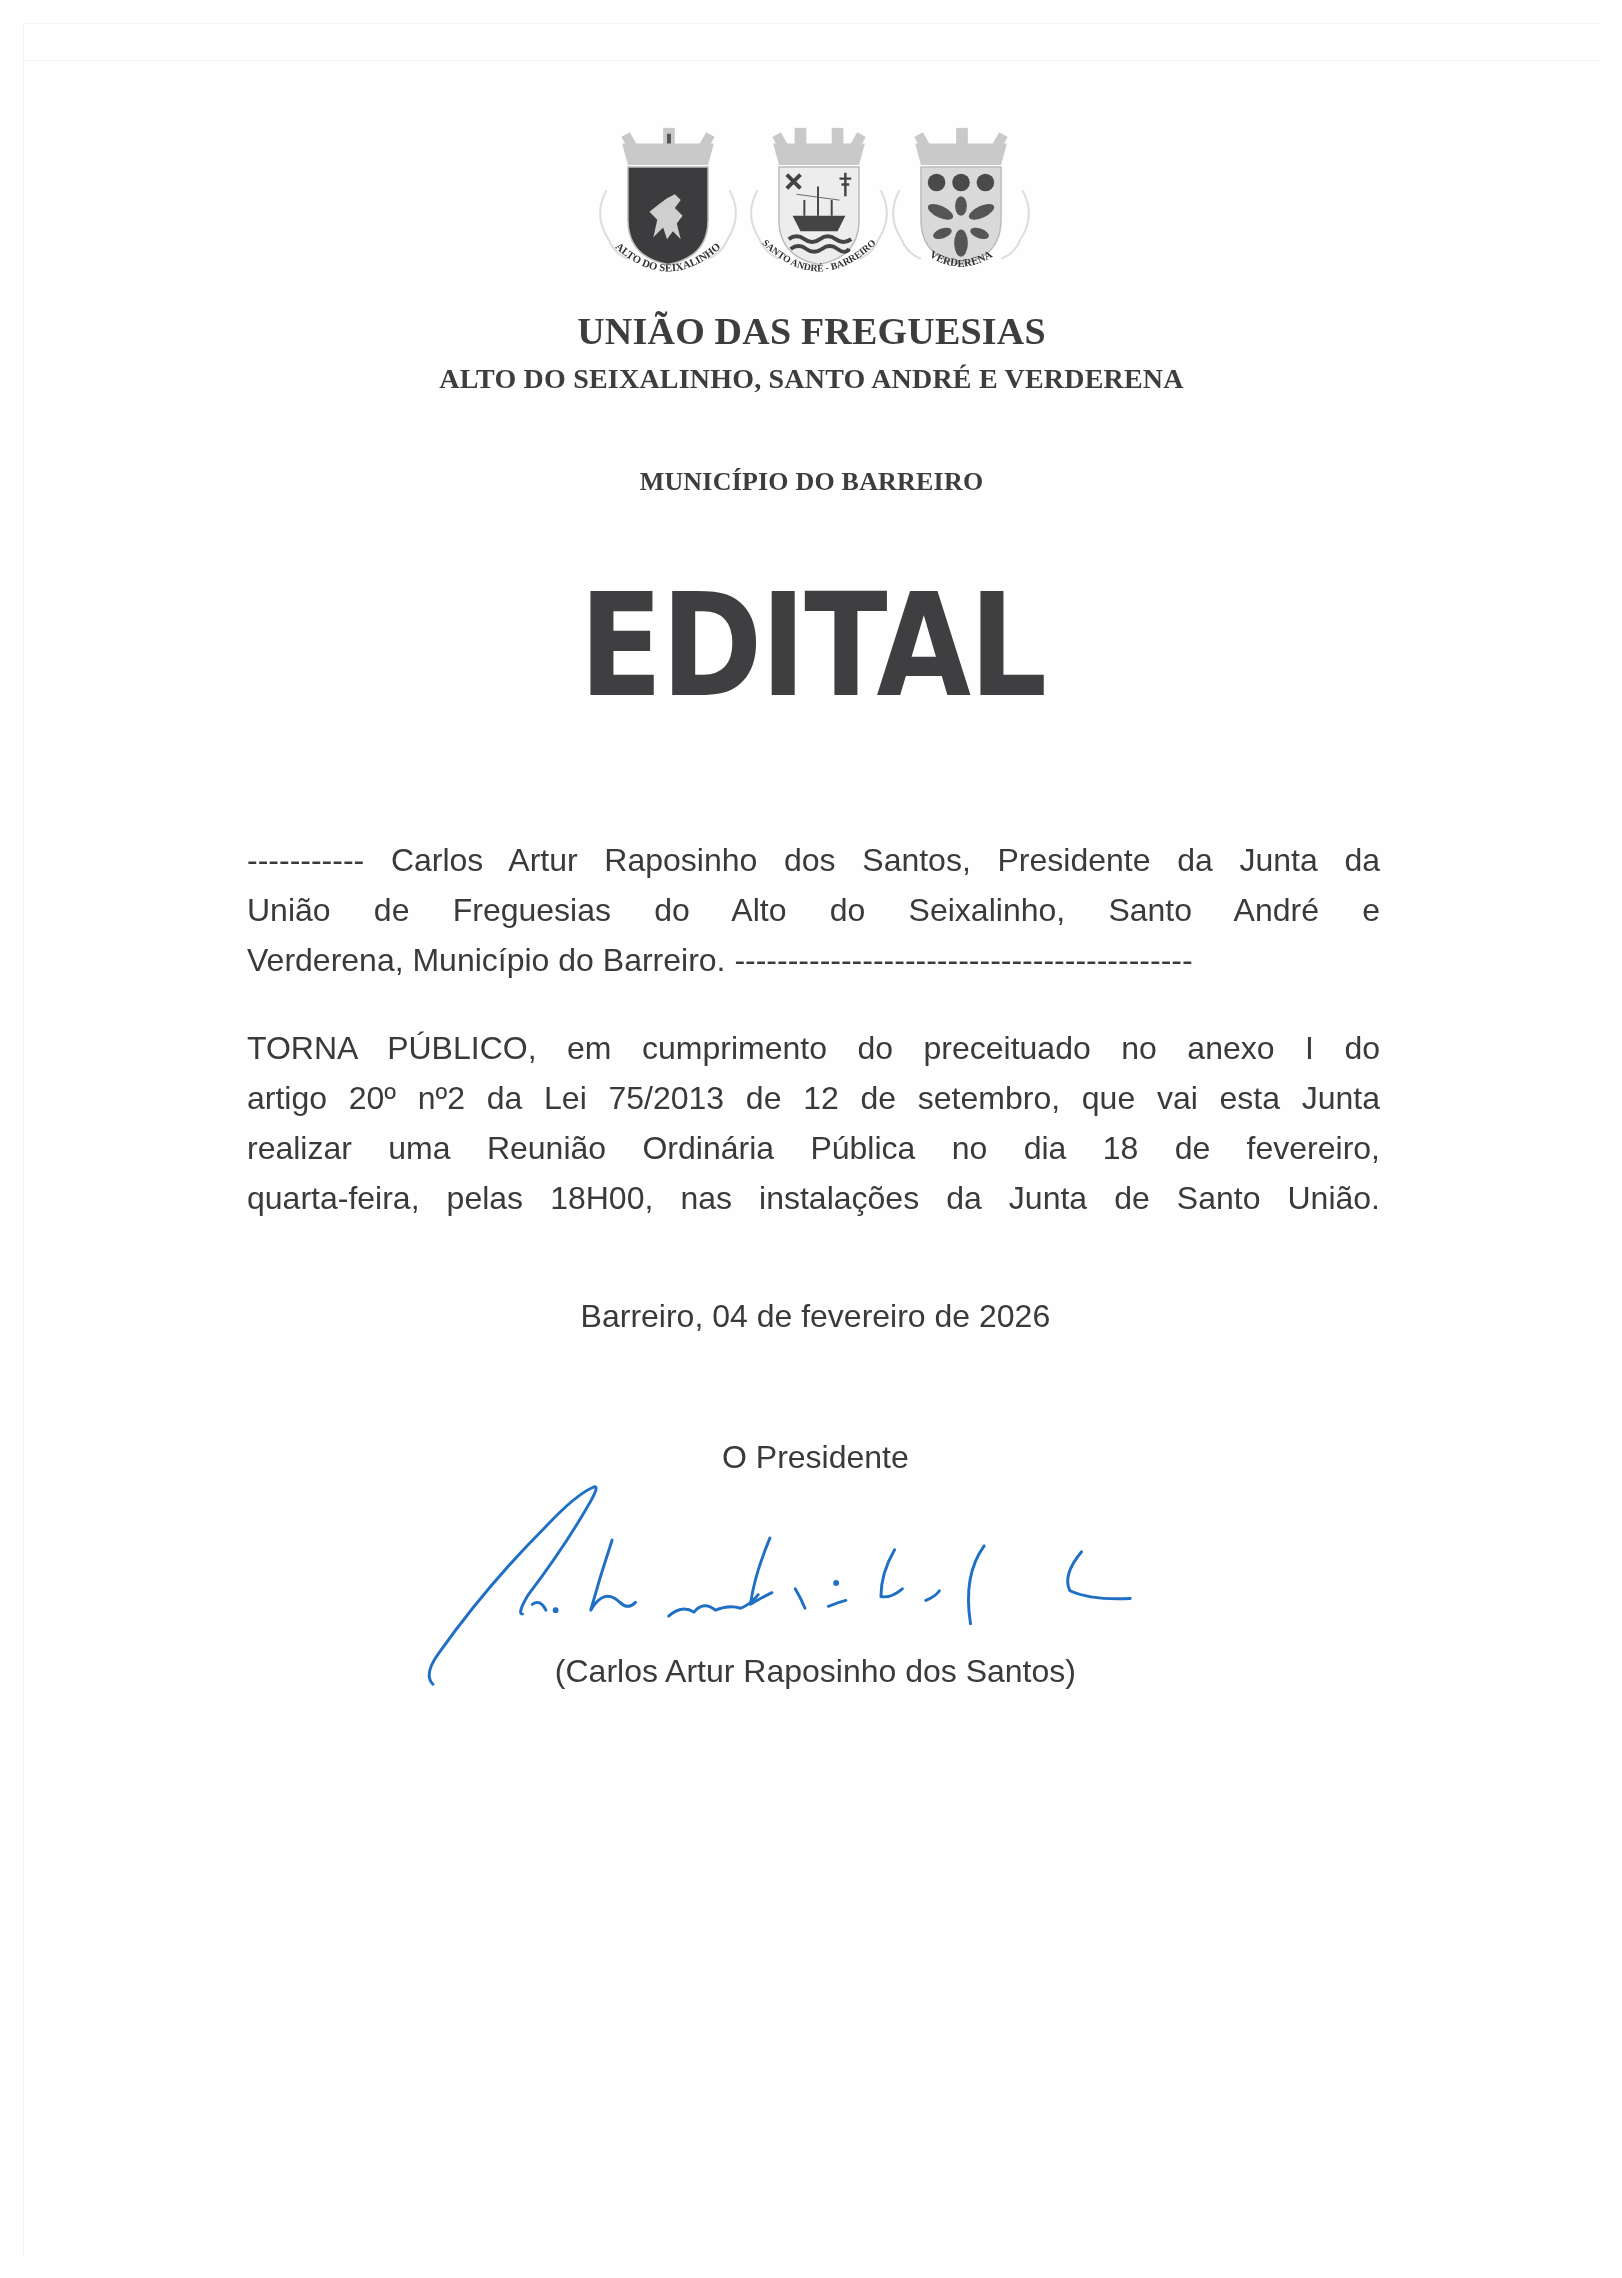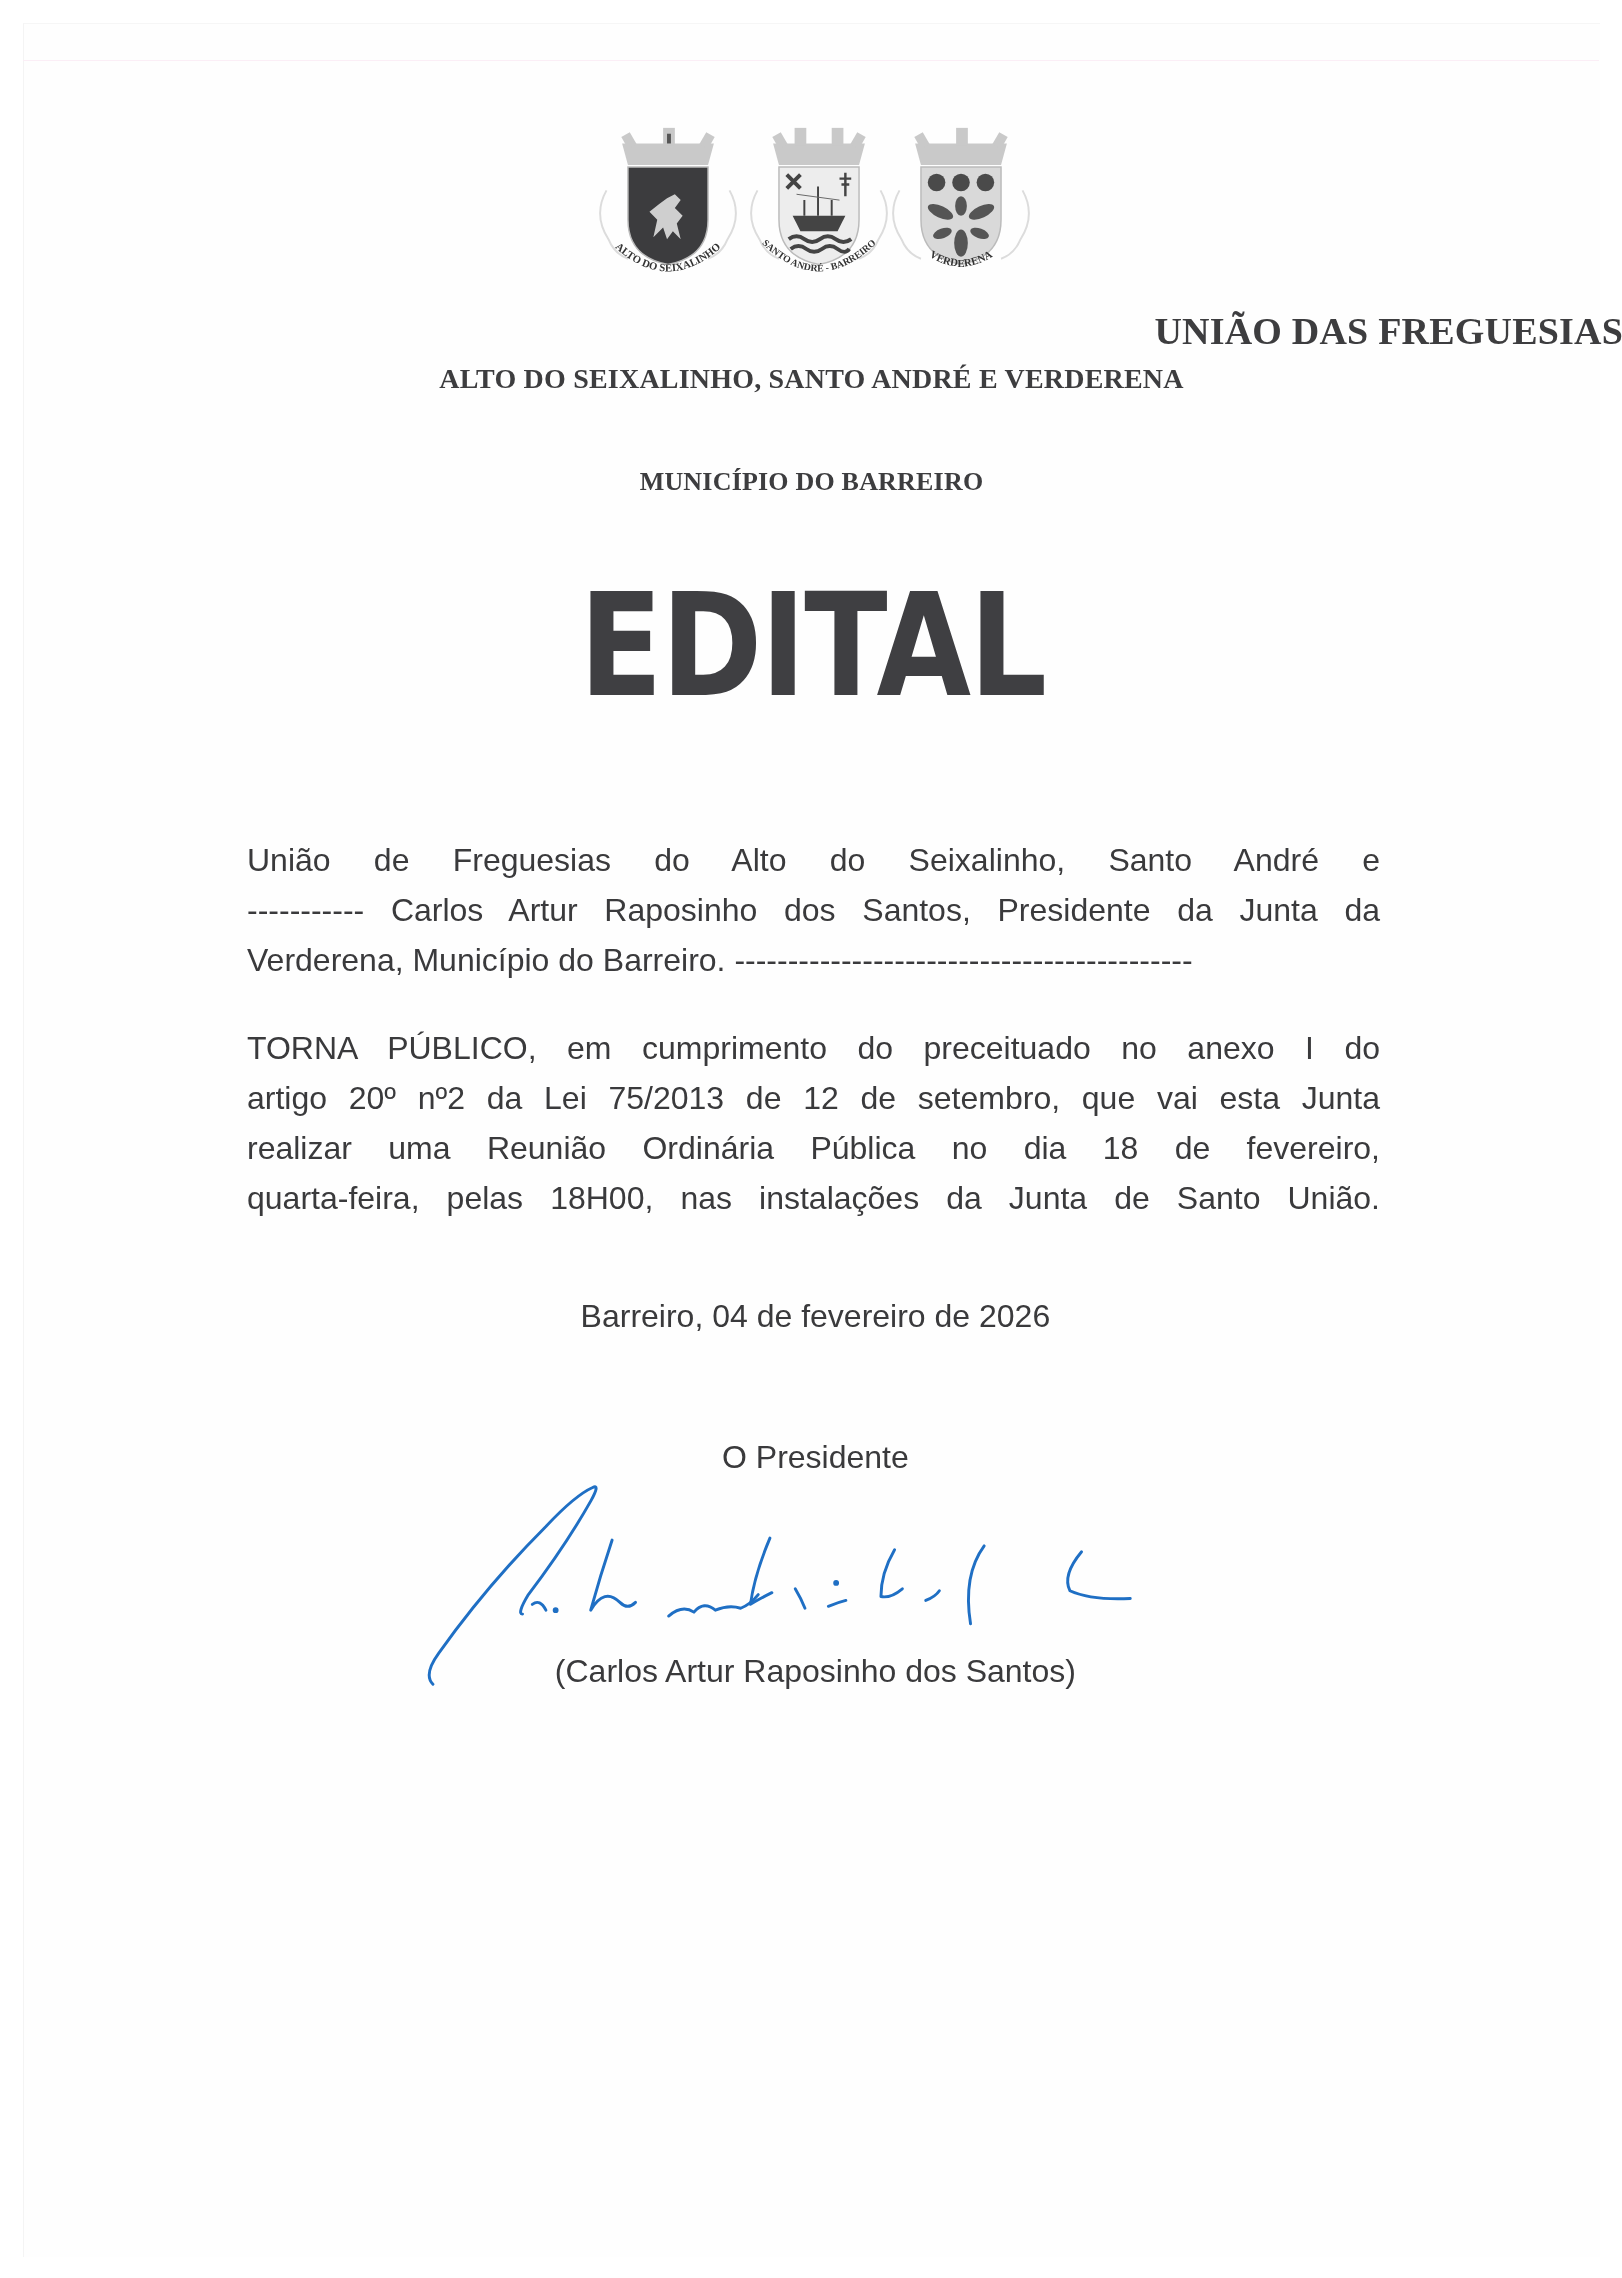--- a/index.html
+++ b/index.html
@@ -10,21 +10,21 @@
   }
   .scanline { position: absolute; left: 23.4px; top: 60px; width: 1576px; height: 1px; background: #fbeef6; }
   .crests { position: absolute; left: 585px; top: 122px; width: 468px; height: 166px; }
   .crest { position: absolute; top: 0; width: 166px; height: 166px; }
   .crest svg { width: 166px; height: 166px; display: block; }
   .serif-head {
     position: absolute; left: 0; width: 1623px; text-align: center;
     font-family: "Liberation Serif", "DejaVu Serif", serif; font-weight: bold;
     color: #3d3d3f; white-space: nowrap; letter-spacing: 0.2px;
   }
-  .h1 { top: 310px; font-size: 38px; line-height: 43px; text-align: right; }
+  .h1 { top: 310px; font-size: 38px; line-height: 43px; }
   .h2 { top: 355px; font-size: 28px; line-height: 47px; }
   .h3 { top: 466px; font-size: 26px; line-height: 31px; }
   .edital {
     position: absolute; left: 0; width: 1623px; top: 573px; text-align: center;
     font-family: "DejaVu Sans", "Liberation Sans", sans-serif; font-weight: bold;
     font-size: 142px; line-height: 146px; color: #3f3f42;
     transform: scaleX(0.86); transform-origin: 817px 0; letter-spacing: -2px;
   }
   .body-text {
     position: absolute; left: 247px; width: 1133px;
@@ -143,22 +143,22 @@
   </div>
 </div>
 
 <div class="serif-head h1">UNIÃO DAS FREGUESIAS</div>
 <div class="serif-head h2">ALTO DO SEIXALINHO, SANTO ANDRÉ E VERDERENA</div>
 <div class="serif-head h3">MUNICÍPIO DO BARREIRO</div>
 
 <div class="edital">EDITAL</div>
 
 <div class="body-text p1">
+  <span class="line">----------- Carlos Artur Raposinho dos Santos, Presidente da Junta da</span>
   <span class="line">União de Freguesias do Alto do Seixalinho, Santo André e</span>
-  <span class="line">----------- Carlos Artur Raposinho dos Santos, Presidente da Junta da</span>
   <span class="line last">Verderena, Município do Barreiro. -------------------------------------------</span>
 </div>
 
 <div class="body-text p2">
   <span class="line">TORNA PÚBLICO, em cumprimento do preceituado no anexo I do</span>
   <span class="line">artigo 20º nº2 da Lei 75/2013 de 12 de setembro, que vai esta Junta</span>
   <span class="line">realizar uma Reunião Ordinária Pública no dia 18 de fevereiro,</span>
   <span class="line">quarta-feira, pelas 18H00, nas instalações da Junta de Santo União.</span>
 </div>
 

